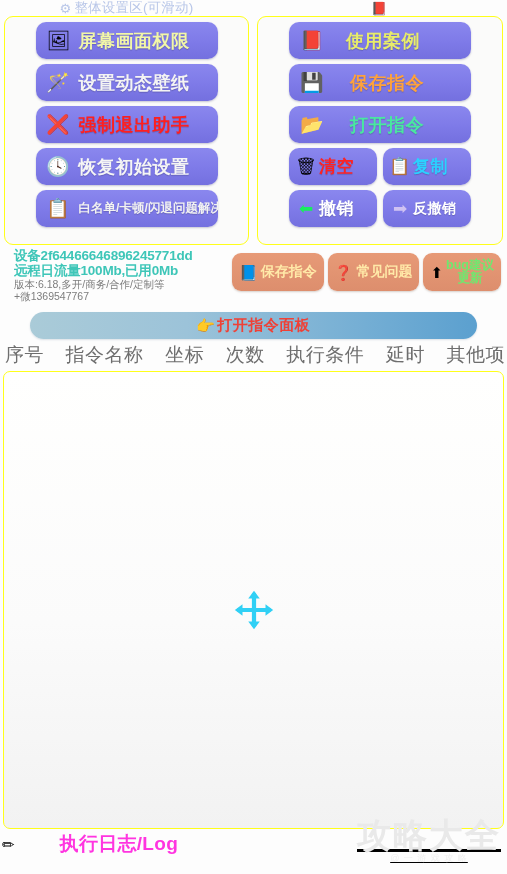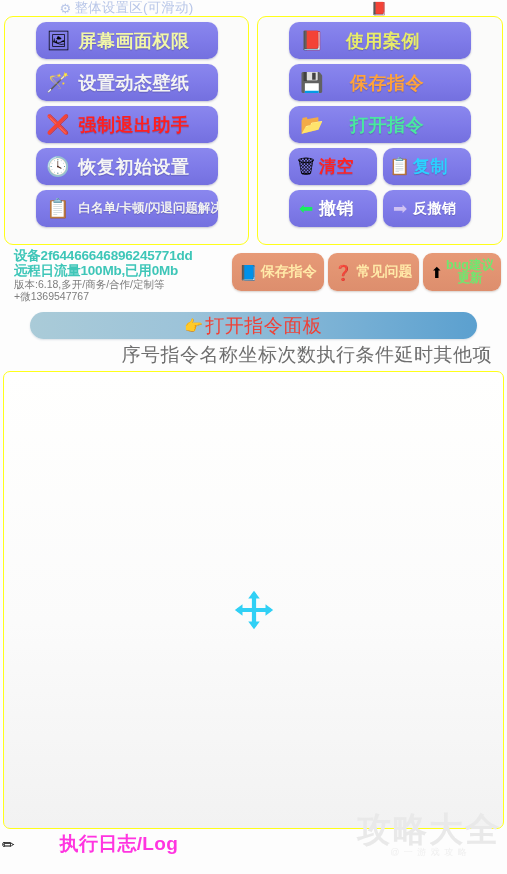--- a/index.html
+++ b/index.html
@@ -169,32 +169,32 @@
     background: linear-gradient(90deg, #aacbd8 0%, #9cc3d9 35%, #74aed4 75%, #5ba0cf 100%);
     display: flex;
     align-items: center;
     justify-content: center;
     gap: 2px;
     cursor: pointer;
     box-shadow: 0 1px 2px rgba(80,110,140,.2);
   }
   .openbar .glyph { font-size: 15px; line-height: 1; }
   .openbar .lbl {
-    font-size: 19px;
-    font-weight: normal;
+    font-size: 15px;
+    font-weight: bold;
     color: #ef4136;
     letter-spacing: .5px;
   }
 
   
   .colheads {
     display: flex;
     align-items: center;
-    justify-content: flex-end;
-    padding: 3px 15px 3px 5px;
+    justify-content: space-between;
+    padding: 3px 2px 3px 5px;
     color: #6e6e6e;
     font-size: 19px;
     letter-spacing: .5px;
   }
   .colheads .ch { white-space: nowrap; }
 
   
   .table-area {
     position: relative;
     margin: 0 3px;
@@ -229,24 +229,25 @@
     color: #ff35e0;
     font-size: 19px;
     font-weight: bold;
     letter-spacing: .3px;
     margin-left: 44px;
   }
 
   .watermark {
     position: absolute;
     right: 6px;
-    bottom: 6px;
+    bottom: 0;
     text-align: center;
     pointer-events: none;
     user-select: none;
+    text-decoration: underline;
   }
   .watermark .wm-main {
     font-size: 34px;
     font-weight: bold;
     color: #e9e9e9;
     letter-spacing: 2px;
     line-height: 34px;
   }
   .watermark .wm-sub {
     font-size: 9px;

